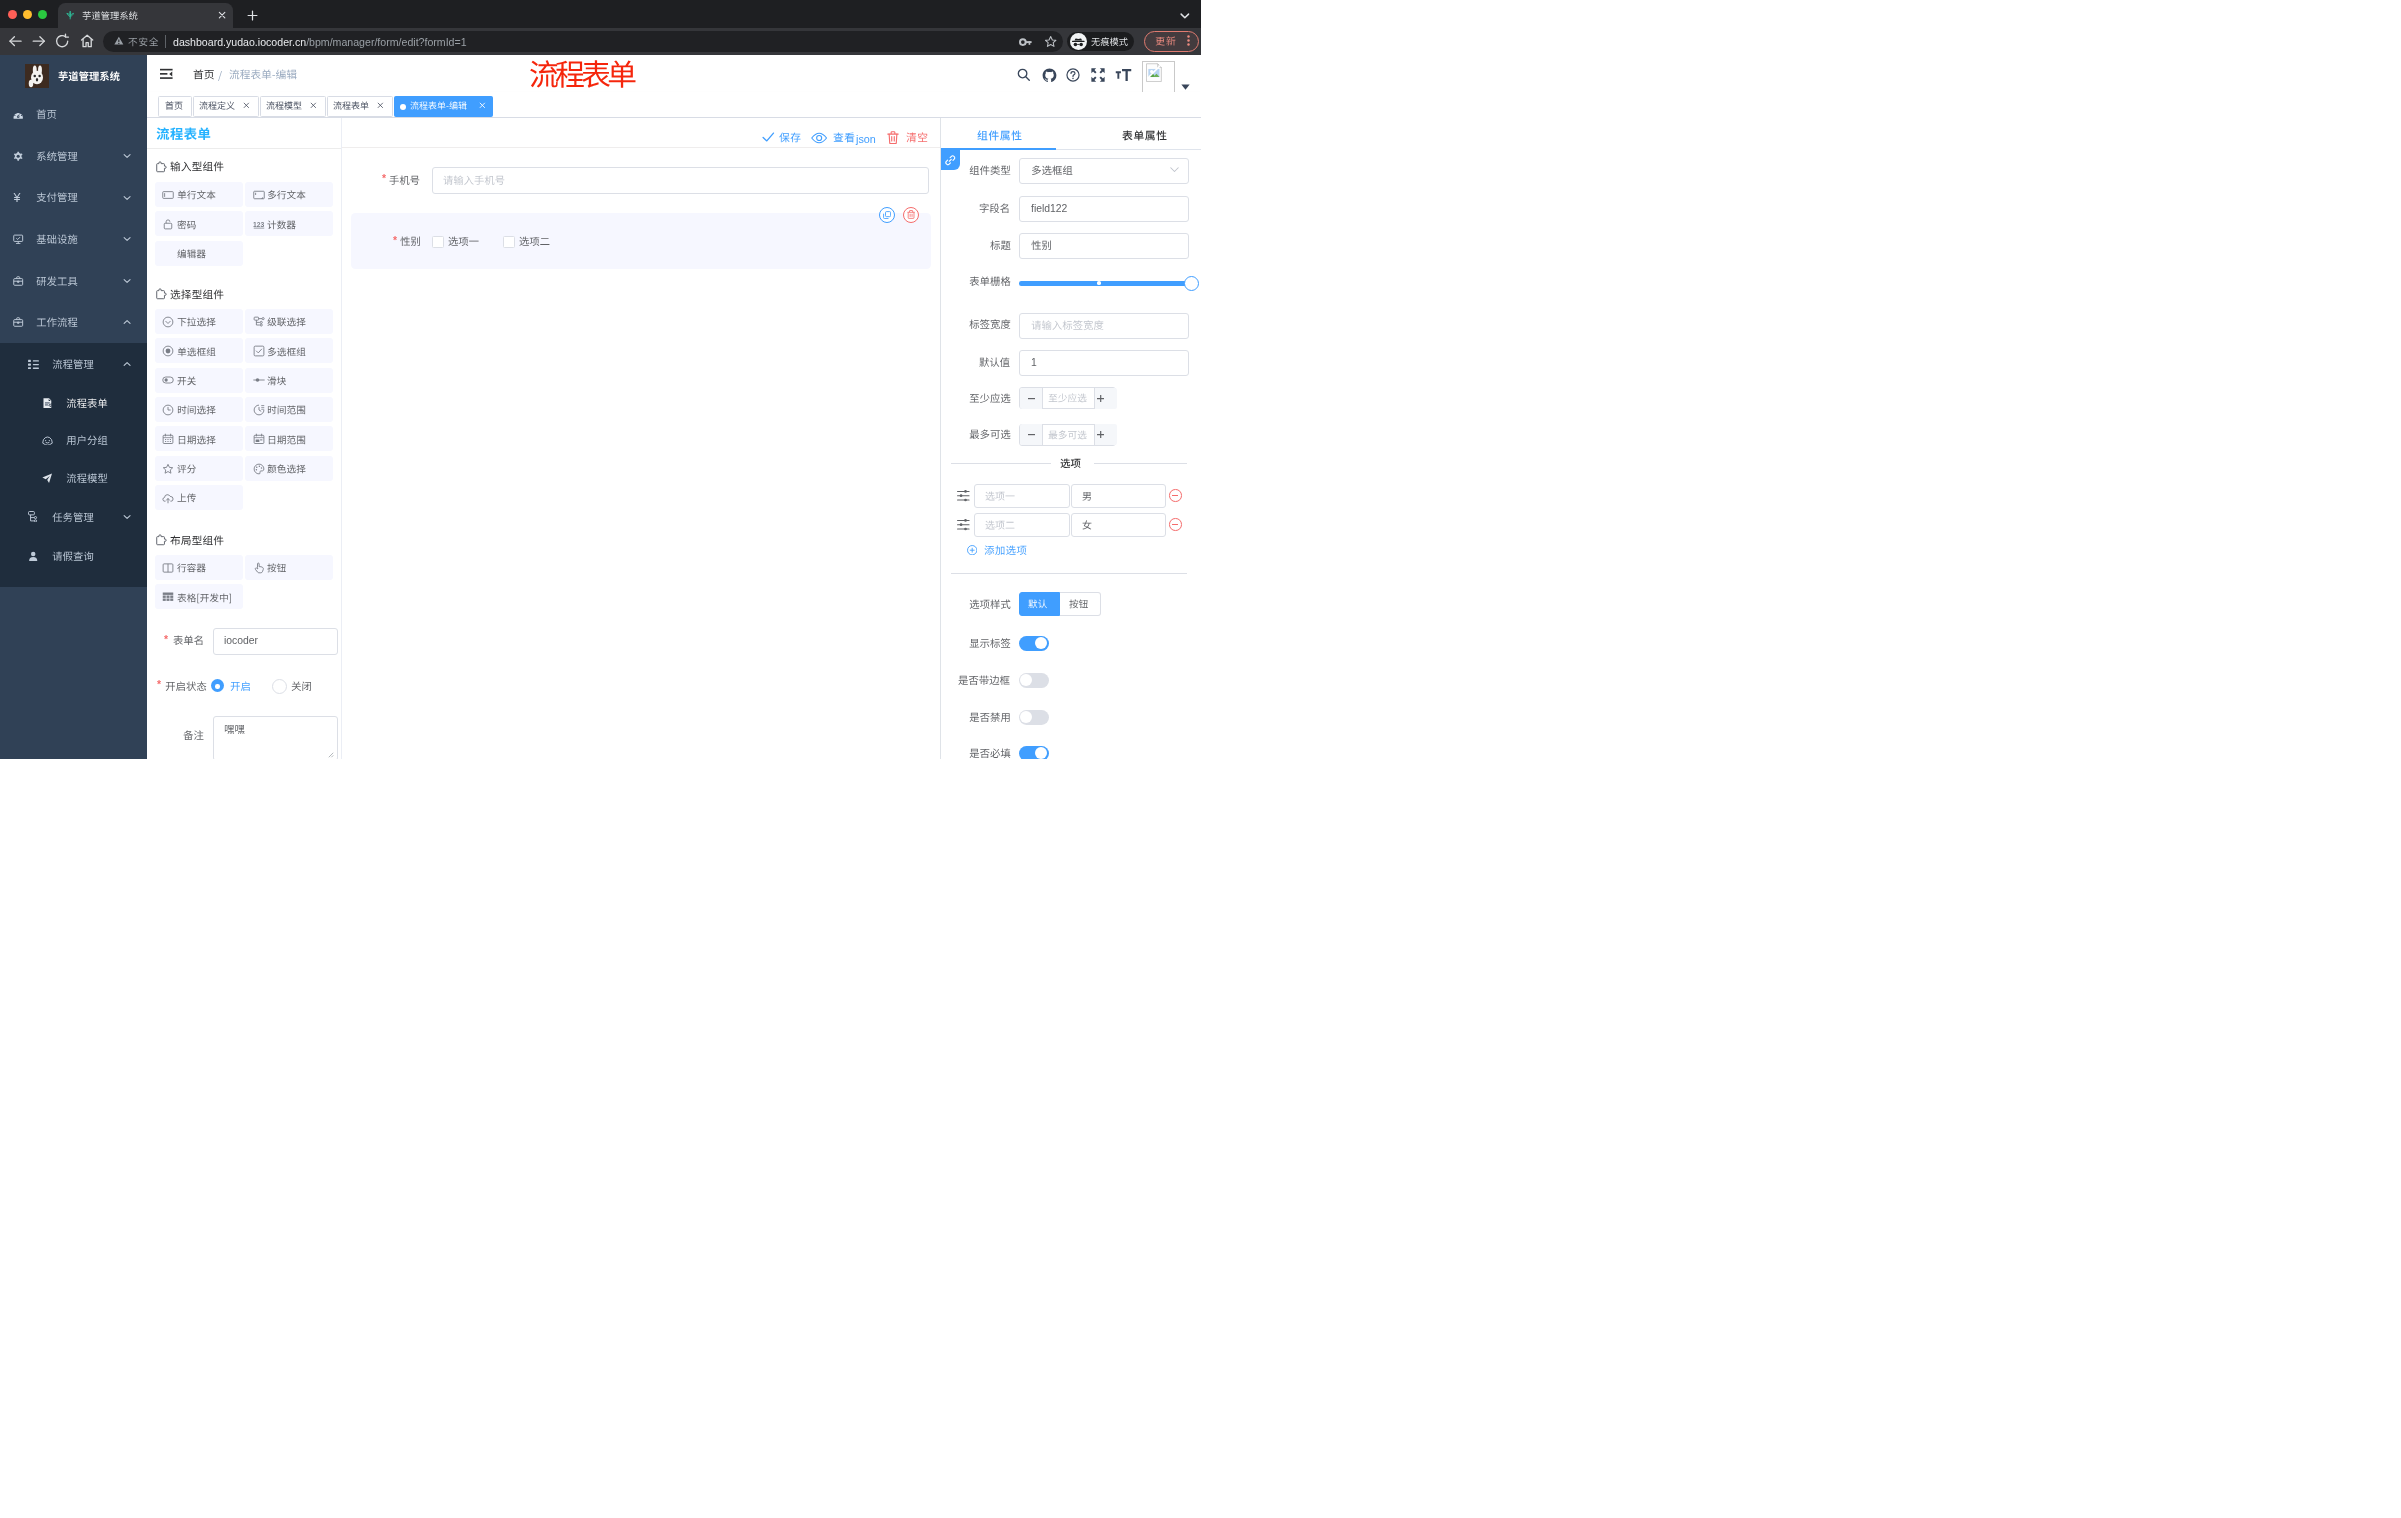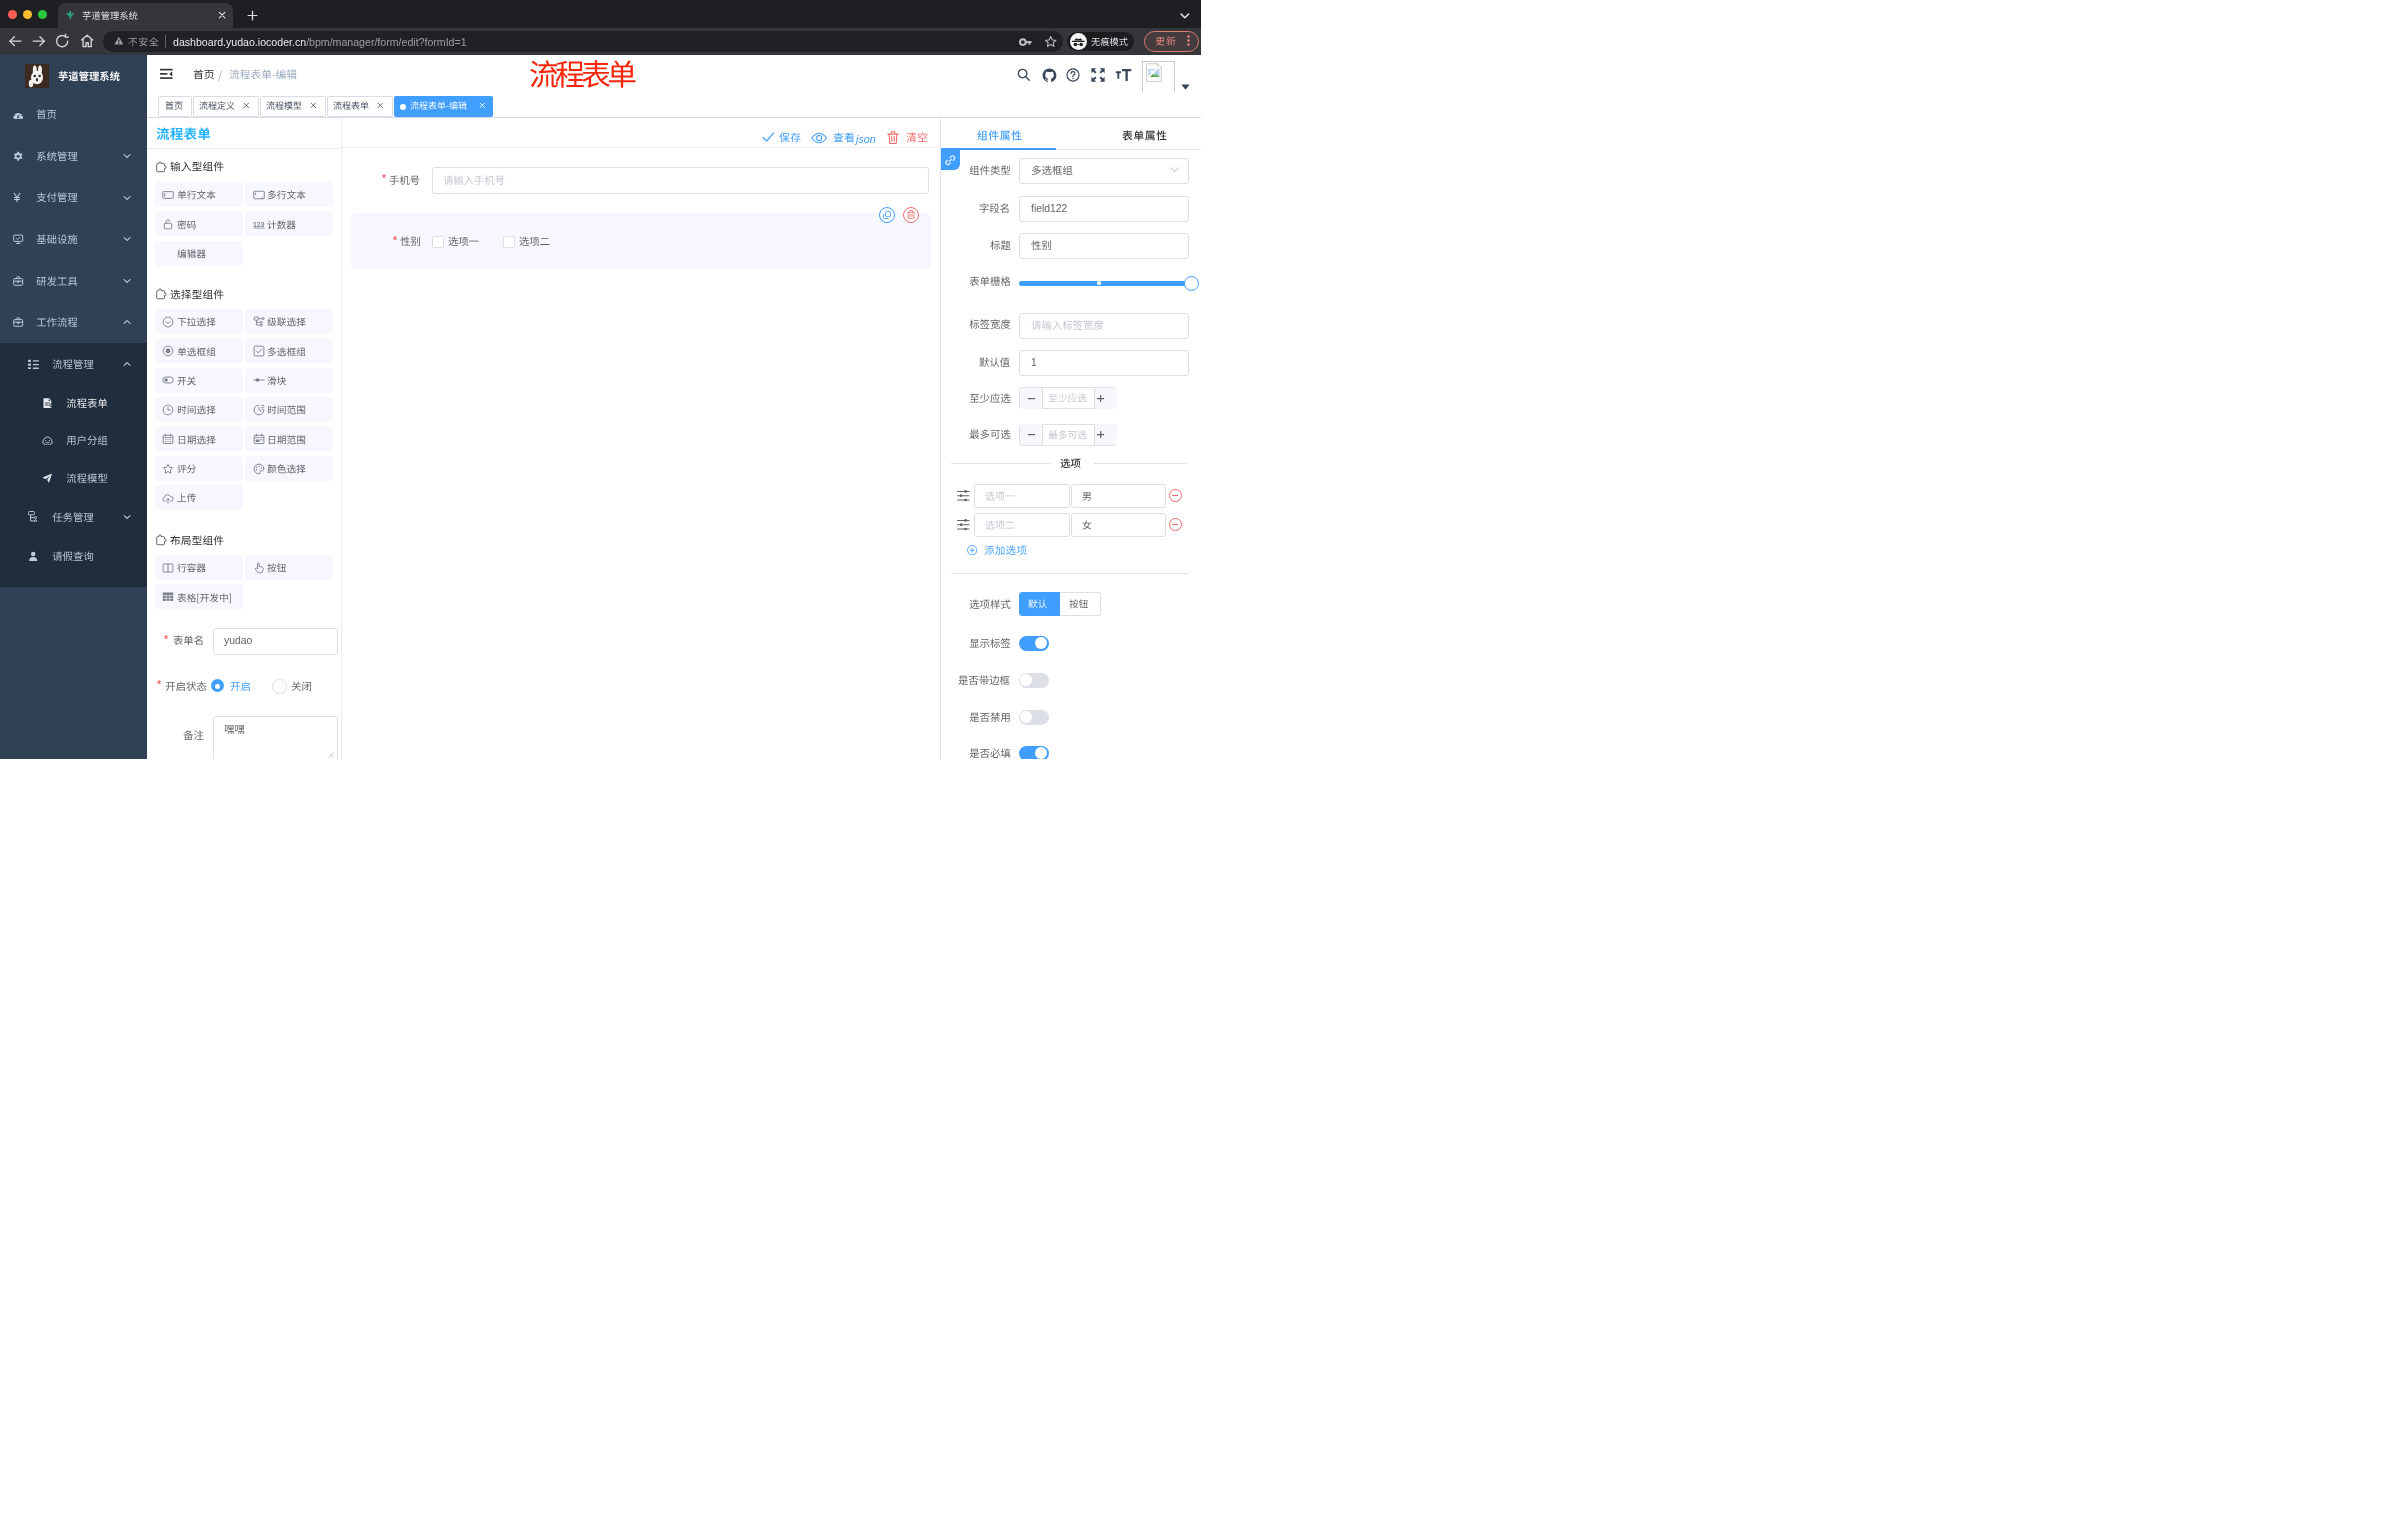--- a/index.html
+++ b/index.html
@@ -992,21 +992,21 @@
     </svg>
     <div style="position:absolute;left:164px;top:640px;transform:translateY(-50%);font-size:10.4px;color:#f56c6c;font-weight:700;letter-spacing:0px;white-space:nowrap;line-height:1;">*</div>
     <svg style="position:absolute;left:173px;top:635px;overflow:visible" width="31" height="10.4" viewBox="0 -880 3000 1000" fill="#606266">
       <g transform="scale(1,-1)">
         <use href="#R8868" x="0"></use>
         <use href="#R5355" x="1000"></use>
         <use href="#R540d" x="2000"></use>
       </g>
     </svg>
     <div style="position:absolute;left:213px;top:628px;width:123px;height:25px;background:#fff;border:0.7px solid #dcdfe6;border-radius:3px"></div>
-    <div style="position:absolute;left:224px;top:641px;transform:translateY(-50%);font-size:10.4px;color:#606266;font-weight:400;letter-spacing:0px;white-space:nowrap;line-height:1;">yudao</div>
+    <div style="position:absolute;left:224px;top:641px;transform:translateY(-50%);font-size:10.4px;color:#606266;font-weight:400;letter-spacing:0px;white-space:nowrap;line-height:1;">iocoder</div>
     <div style="position:absolute;left:157px;top:685px;transform:translateY(-50%);font-size:10.4px;color:#f56c6c;font-weight:700;letter-spacing:0px;white-space:nowrap;line-height:1;">*</div>
     <svg style="position:absolute;left:165px;top:681px;overflow:visible" width="42" height="10.4" viewBox="0 -880 4000 1000" fill="#606266">
       <g transform="scale(1,-1)">
         <use href="#R5f00" x="0"></use>
         <use href="#R542f" x="1000"></use>
         <use href="#R72b6" x="2000"></use>
         <use href="#R6001" x="3000"></use>
       </g>
     </svg>
     <div style="position:absolute;left:211px;top:679px;width:13.4px;height:13.4px;background:#409eff;border-radius:50%"></div>
@@ -1056,21 +1056,21 @@
         <path d="M1 8 Q6 1.5 11 1.5 Q16 1.5 21 8 Q16 14.5 11 14.5 Q6 14.5 1 8 Z"></path>
         <circle cx="11" cy="8" r="3.4"></circle>
       </g>
     </svg>
     <svg style="position:absolute;left:833px;top:132px;overflow:visible" width="22" height="10.8" viewBox="0 -880 2034 1000" fill="#409eff">
       <g transform="scale(1,-1)">
         <use href="#R67e5" x="0"></use>
         <use href="#R770b" x="1034"></use>
       </g>
     </svg>
-    <div style="position:absolute;left:856px;top:139px;transform:translateY(-50%);font-size:10.8px;color:#409eff;font-weight:400;letter-spacing:0px;white-space:nowrap;line-height:1;font-style:italic;">json</div>
+    <div style="position:absolute;left:856px;top:139px;transform:translateY(-50%);font-size:10.8px;color:#409eff;font-weight:400;letter-spacing:0px;white-space:nowrap;line-height:1;">json</div>
     <svg style="position:absolute;left:887px;top:131px;" width="12" height="13.4" viewBox="0 0 16 18" fill="none">
       <g stroke="#f56c6c" stroke-width="1.5" fill="none" stroke-linecap="round">
         <path d="M1 4.2 H15 M5.5 4.2 V2 Q5.5 1 6.5 1 H9.5 Q10.5 1 10.5 2 V4.2"></path>
         <path d="M2.8 4.2 L3.6 16 Q3.7 17 4.7 17 H11.3 Q12.3 17 12.4 16 L13.2 4.2"></path>
         <path d="M6.3 7.5 V13.5 M9.7 7.5 V13.5"></path>
       </g>
     </svg>
     <svg style="position:absolute;left:906px;top:132px;overflow:visible" width="22" height="10.8" viewBox="0 -880 2034 1000" fill="#f56c6c">
       <g transform="scale(1,-1)">
         <use href="#R6e05" x="0"></use>

